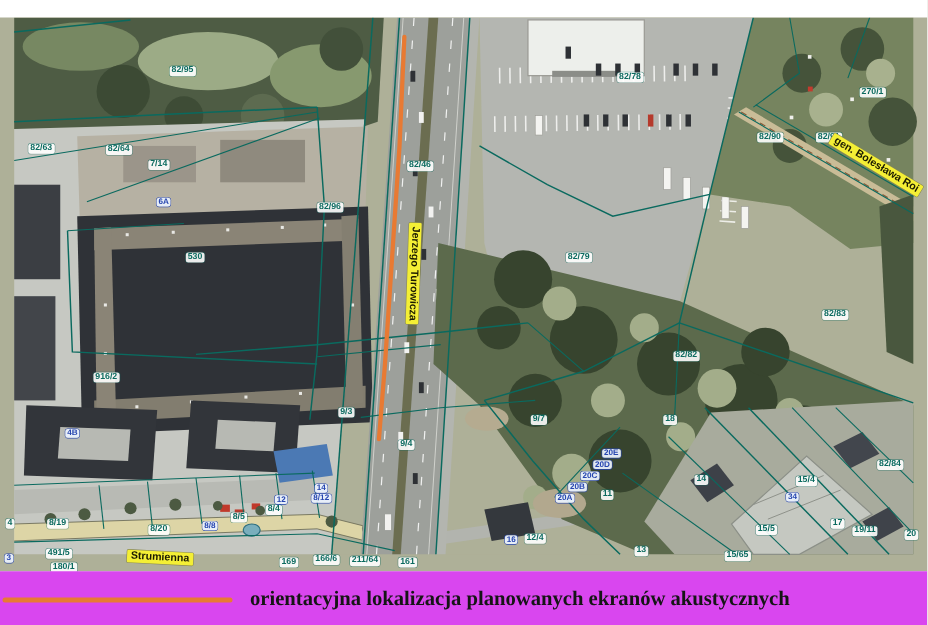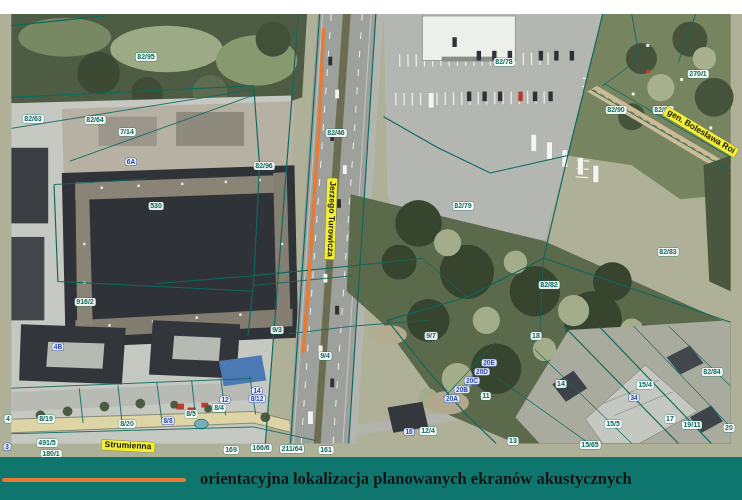--- a/index.html
+++ b/index.html
@@ -9,21 +9,21 @@
   .map-area svg{display:block}
   .label-layer{position:absolute;left:0;top:0;width:742px;height:500px;pointer-events:none;}
   .map-label{position:absolute;transform:translate(-50%,-50%);font:bold 7px "Liberation Sans",sans-serif;
              line-height:1.15;padding:0 1.5px;border-radius:2px;white-space:nowrap;}
   .map-label.parcel{color:var(--teal,#0a6a5f);background:rgba(255,255,255,.90);
              box-shadow:0 0 0 .5px rgba(10,106,95,.55);}
   .map-label.address{color:#2746b0;background:rgba(233,240,252,.95);font-size:6.5px;
              box-shadow:0 0 0 .5px #2746b0;}
   .map-label.street{color:#1b1b00;background:var(--street-bg,#f4ef35);font-size:8.5px;padding:0 3px;
              box-shadow:0 0 0 .5px #8a8a55;border-radius:1px;}
-  .caption{position:absolute;left:0;top:457px;width:742px;height:43px;background:#0f766e;}
+  .caption{position:absolute;left:0;top:457px;width:742px;height:43px;background:#d946ef;}
   .legend-line{position:absolute;left:2px;top:21px;width:184px;height:4px;border-radius:2px;
              background:var(--accent,#e87a33);}
   .caption-text{position:absolute;left:200px;top:12px;width:540px;
              font-family:"Liberation Serif",serif;font-weight:bold;font-size:16.5px;color:#151515;}
   .tl{fill:none;stroke:var(--teal,#0a6a5f);stroke-width:1.2;}
   .tl2{fill:none;stroke:var(--teal,#0a6a5f);stroke-width:0.9;}
   .orange{fill:none;stroke:var(--accent,#e87a33);stroke-width:3.5;stroke-linecap:round;}
   .lane{fill:none;stroke:#ffffff;stroke-width:1;stroke-dasharray:7 12;opacity:.85;}
   .edge{fill:none;stroke:#f4f4f0;stroke-width:.8;opacity:.6;}
   .ptick{fill:none;stroke:#fdfdfb;stroke-width:13;stroke-dasharray:1.3 7.2;opacity:.8;}

